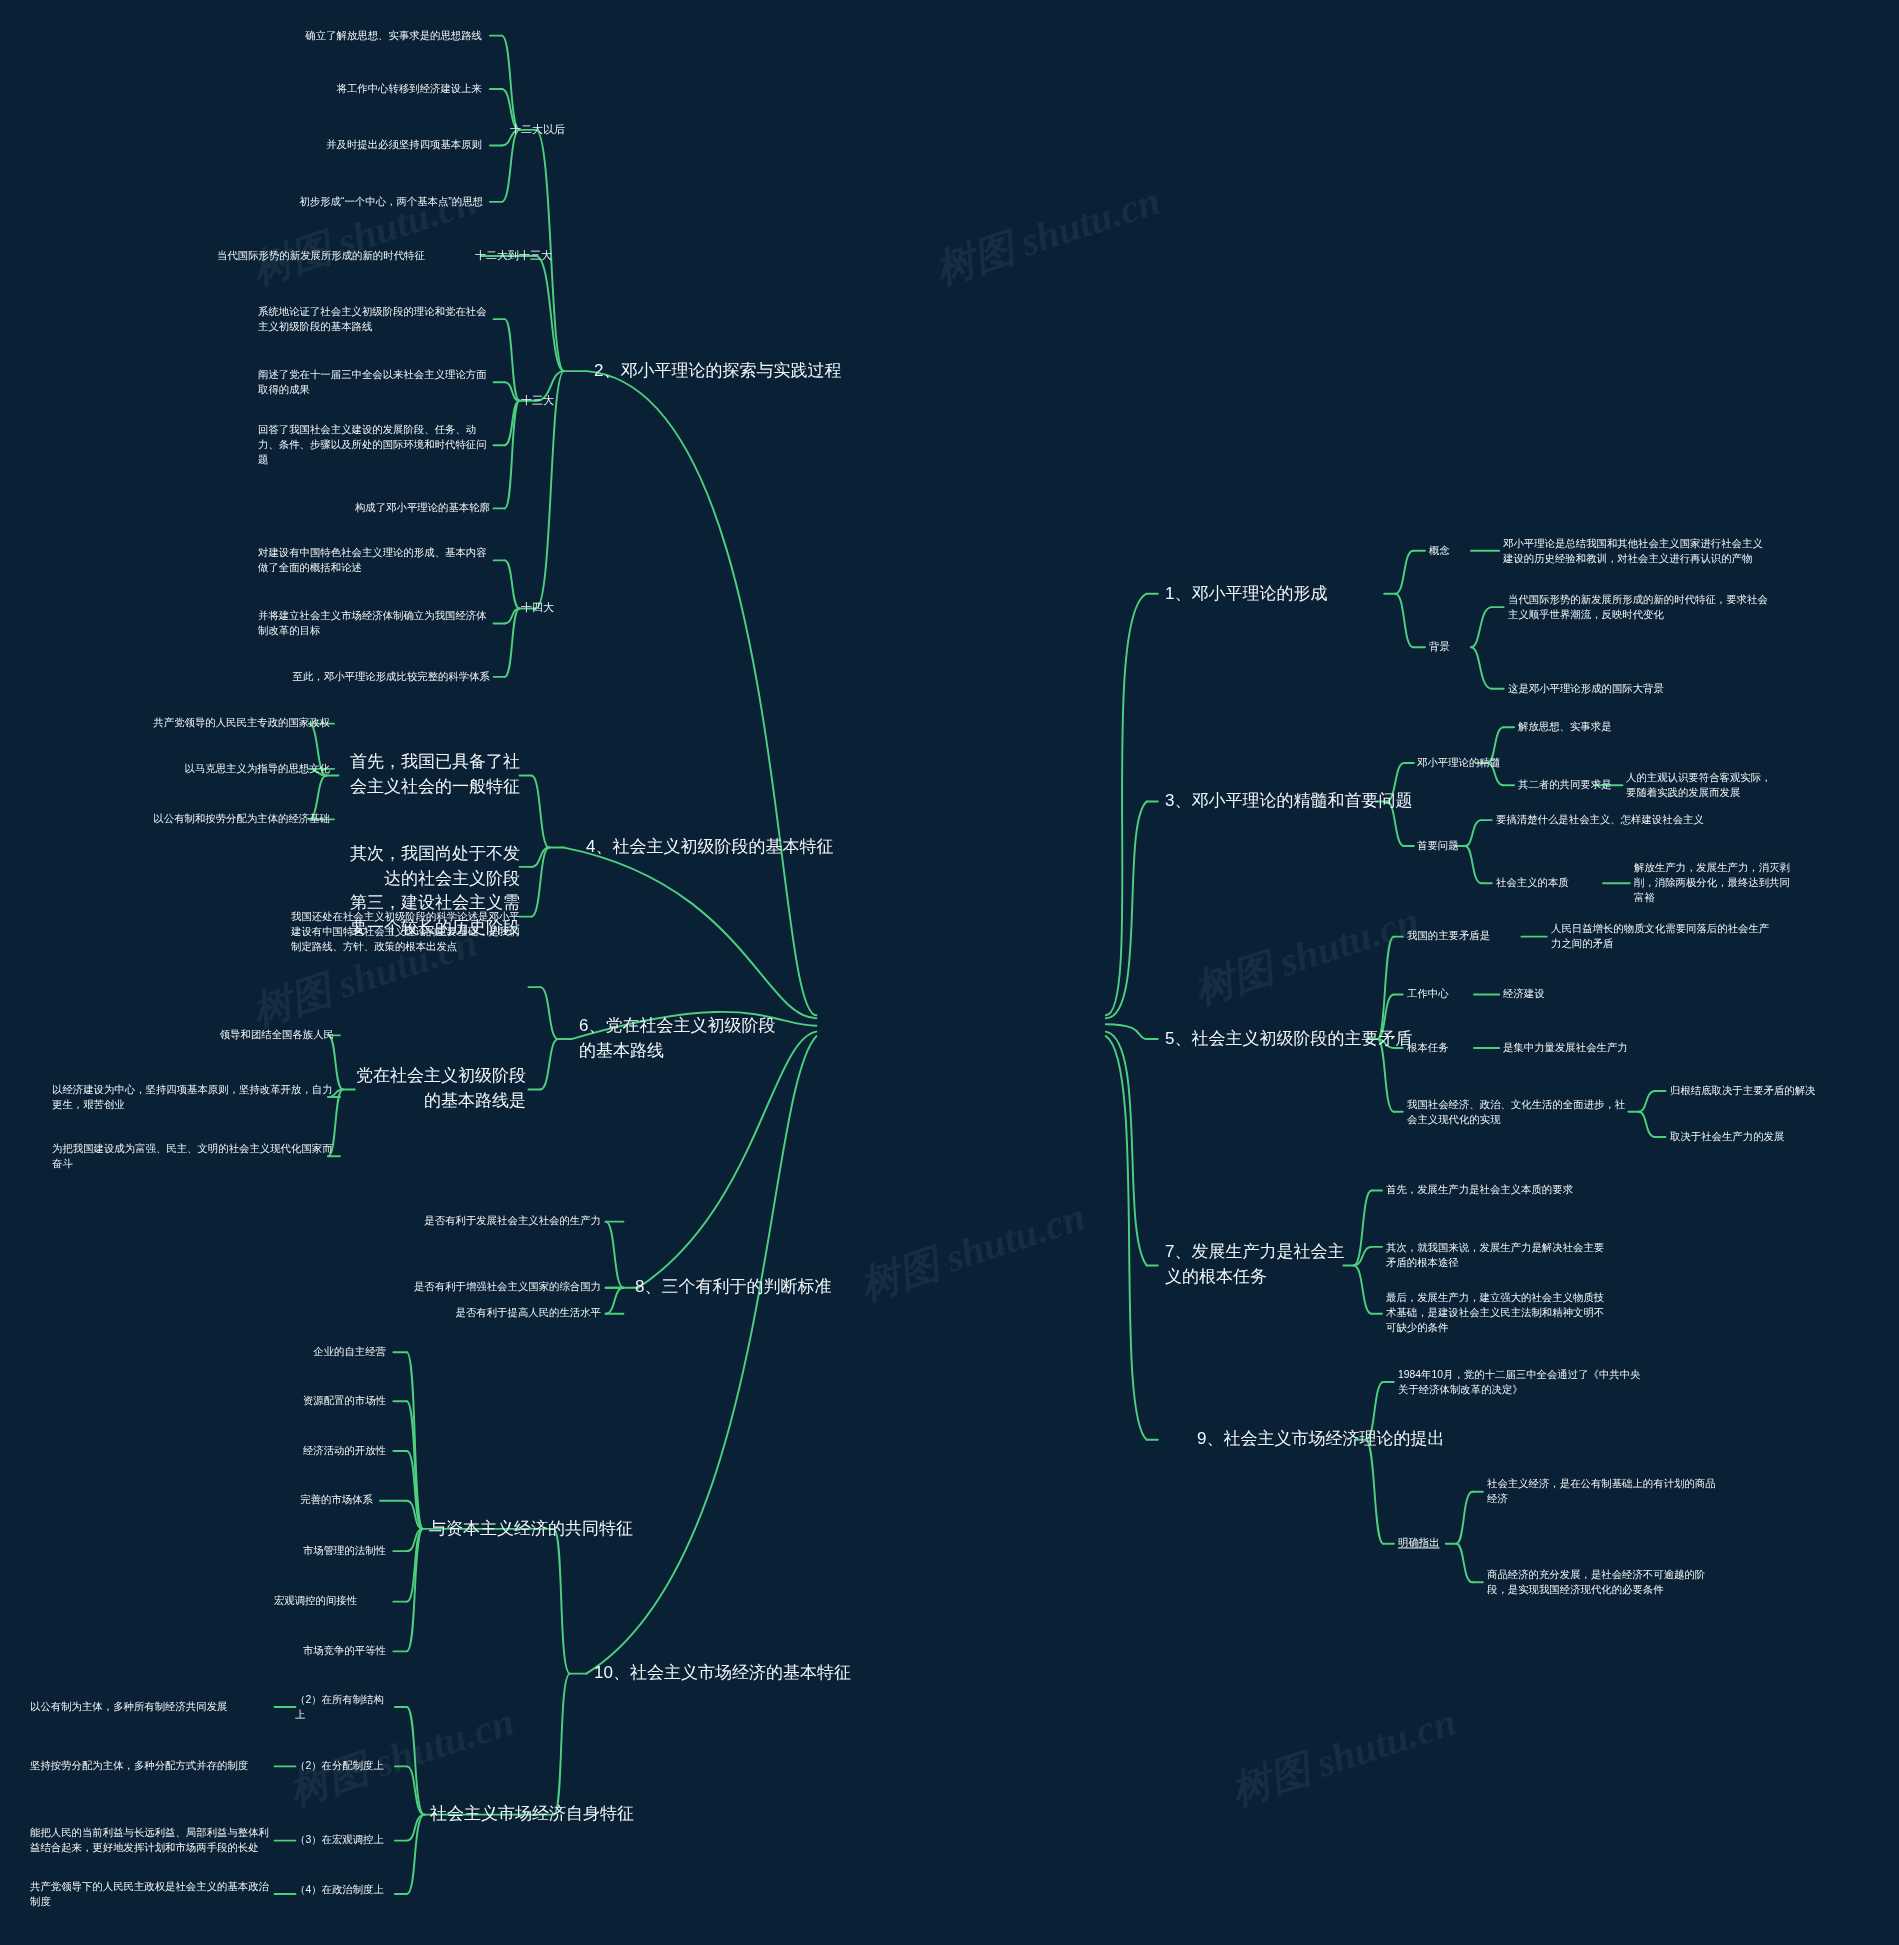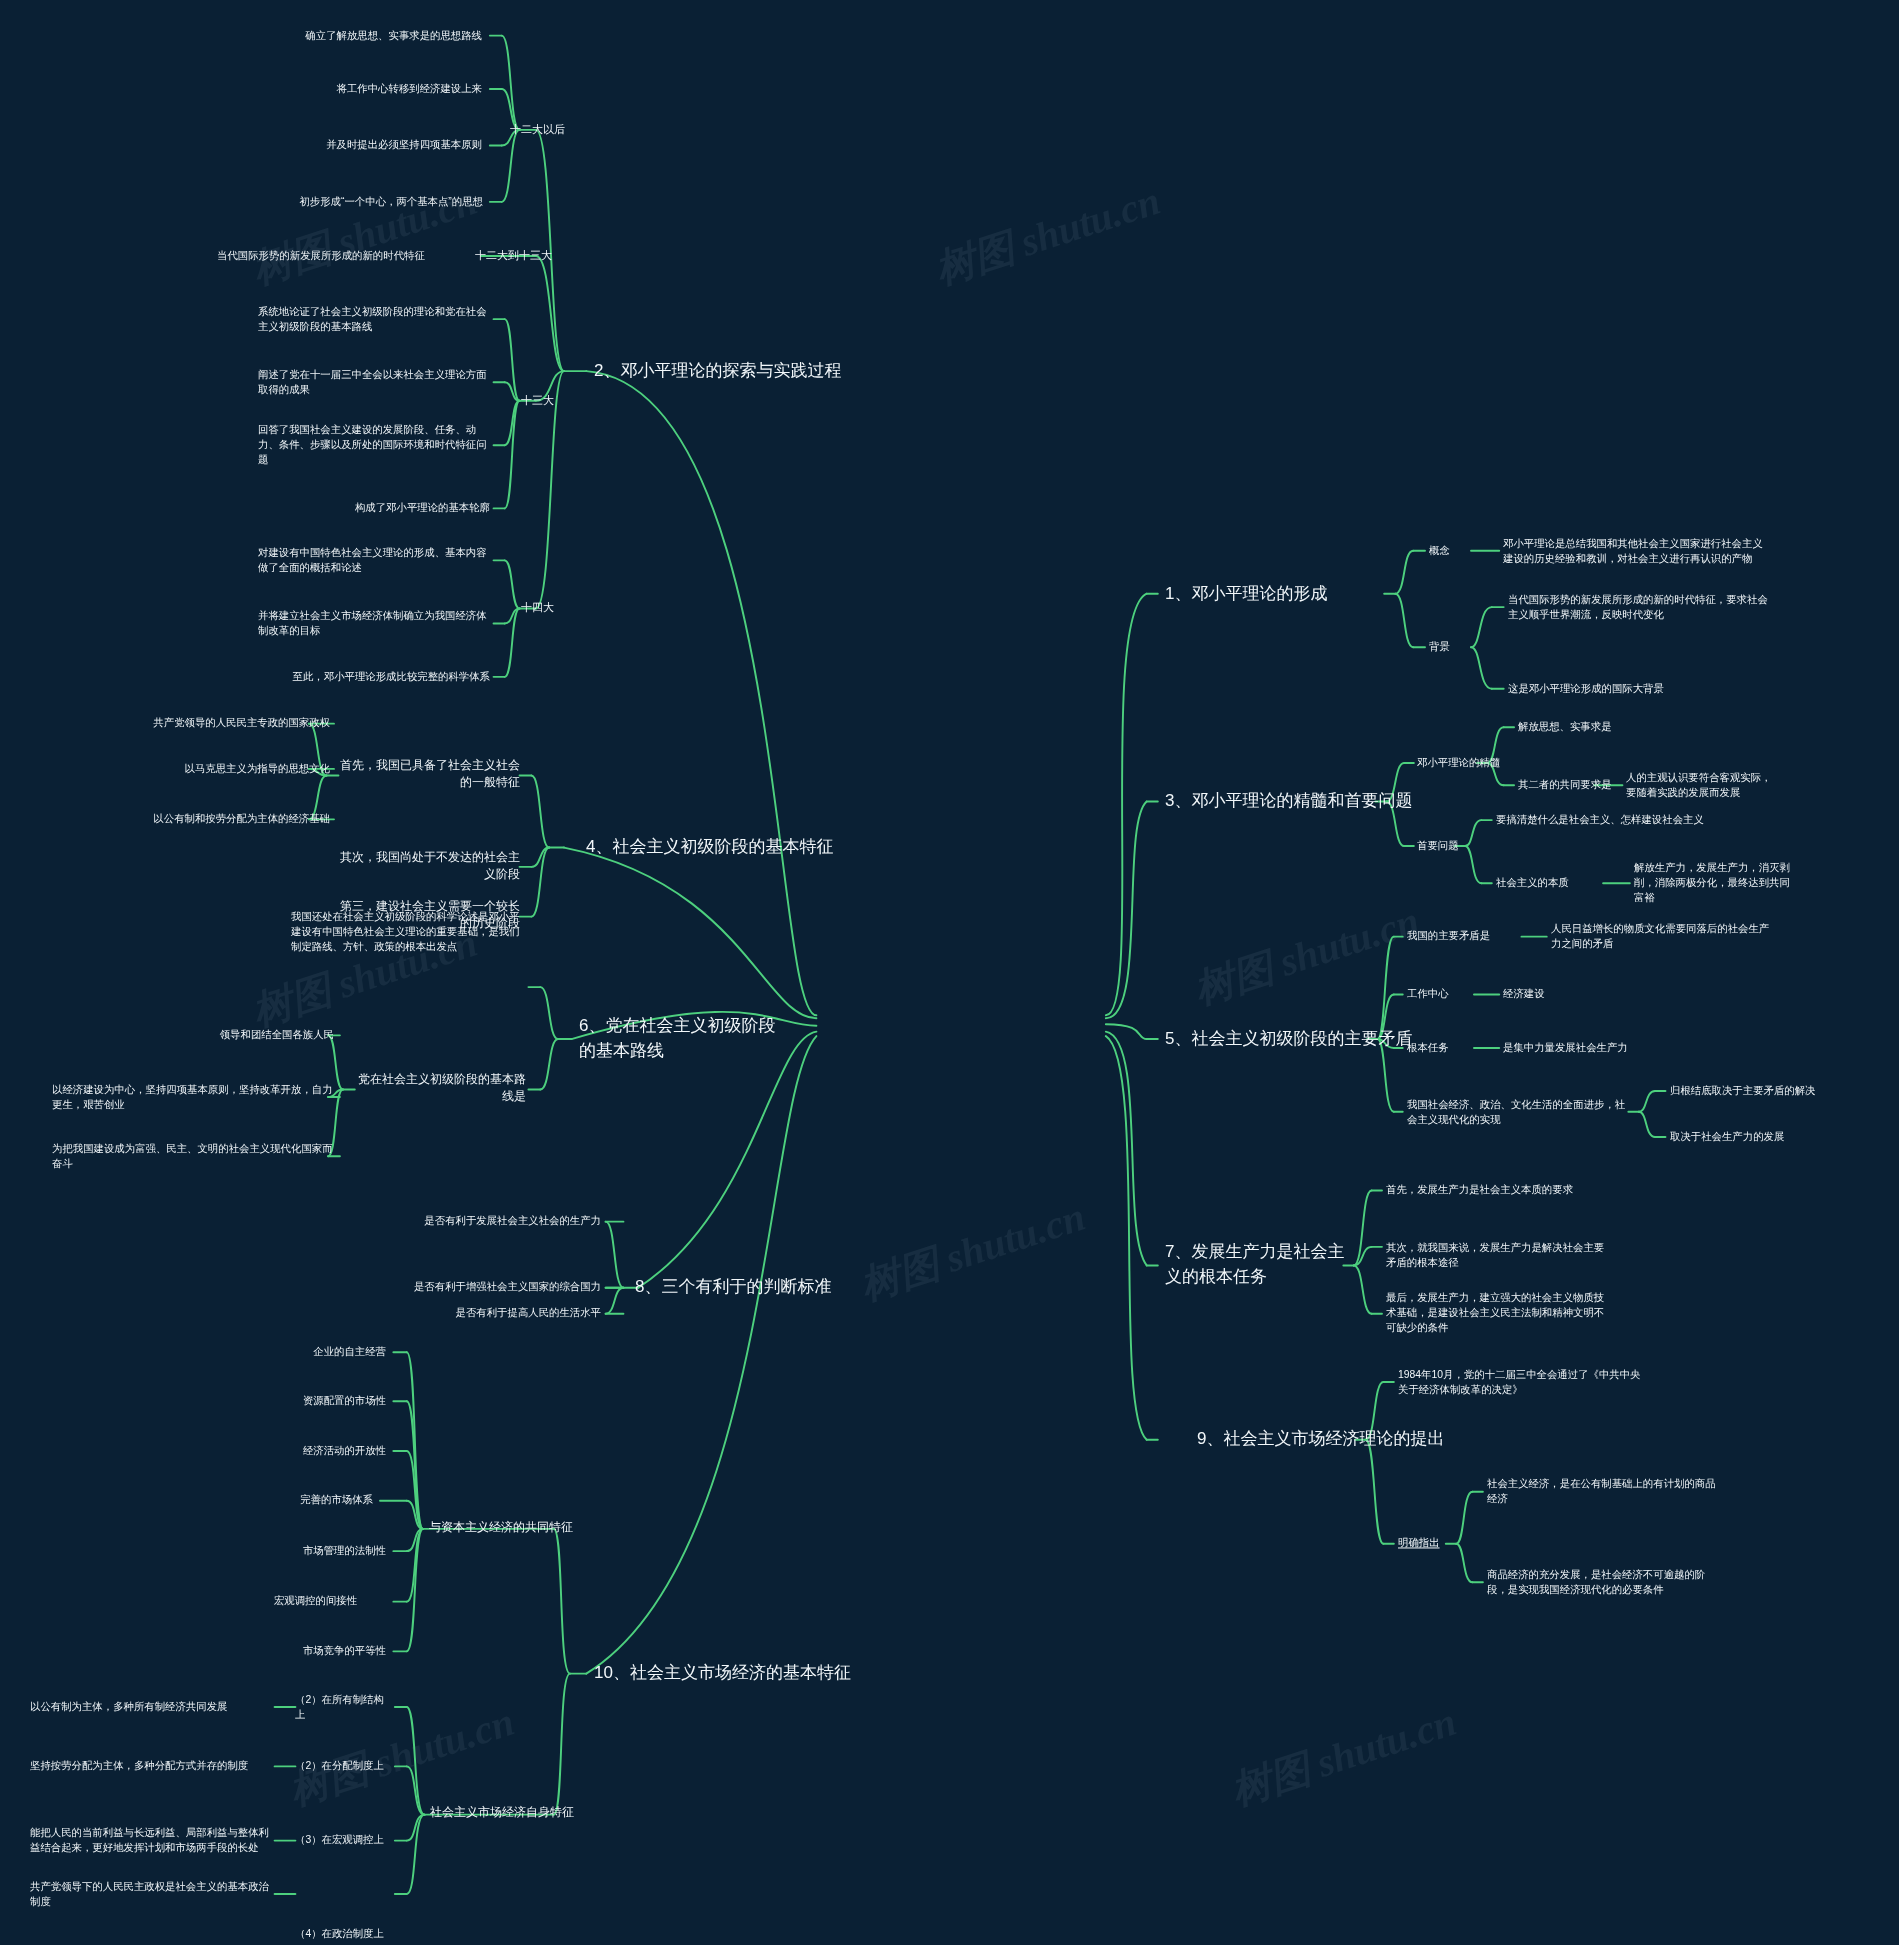--- a/index.html
+++ b/index.html
@@ -13,21 +13,21 @@
   .node{position:absolute;line-height:1.45;color:#f2f7fa;white-space:pre-wrap;}
   .n-root{
     background:#4dd07e;color:#0d2a1c;border-radius:19.3px;
     padding:10.4px 25px;font-size:20px;font-weight:bold;letter-spacing:0.7px;
     white-space:nowrap;box-shadow:0 0 0 0.7px rgba(0,0,0,.15);
   }
   .n-l1{font-size:17px;white-space:nowrap;}
   .n-l2s{font-size:11px;}
   .n-l3{font-size:10.4px;}
   .n-leaf{font-size:10.4px;}
-  .n-leaf-b{font-size:12px;font-family:Liberation Mono, monospace;}
+  .n-leaf-b{font-size:17px;}
   .ra{text-align:right;}
   .wm{
     position:absolute;color:rgba(190,210,230,.075);
     font-family:"Liberation Serif","DejaVu Serif",serif;
     font-style:italic;font-size:40px;white-space:nowrap;
     transform:rotate(-18deg);transform-origin:left top;pointer-events:none;
     font-weight:bold;
   }
 </style>
 </head>
@@ -294,21 +294,21 @@
   <div class="node n-leaf ra" style="left:245px;top:1451px;width:141px;transform:translateY(-50%);">经济活动的开放性</div>
   <div class="node n-leaf ra" style="left:232px;top:1500px;width:141px;transform:translateY(-50%);">完善的市场体系</div>
   <div class="node n-leaf ra" style="left:245px;top:1551px;width:141px;transform:translateY(-50%);">市场管理的法制性</div>
   <div class="node n-leaf ra" style="left:245px;top:1601px;width:141px;transform:translateY(-50%);text-align:center;">宏观调控的间接性</div>
   <div class="node n-leaf ra" style="left:245px;top:1651px;width:141px;transform:translateY(-50%);">市场竞争的平等性</div>
 
   <div class="node n-leaf-b" style="left:430px;top:1814px;transform:translateY(-50%);">社会主义市场经济自身特征</div>
   <div class="node n-leaf" style="left:295px;top:1707px;width:96px;transform:translateY(-50%);">（2）在所有制结构上</div>
   <div class="node n-leaf" style="left:295px;top:1766px;width:96px;transform:translateY(-50%);">（2）在分配制度上</div>
   <div class="node n-leaf" style="left:295px;top:1840px;width:96px;transform:translateY(-50%);">（3）在宏观调控上</div>
-  <div class="node n-leaf" style="left:295px;top:1890px;width:96px;transform:translateY(-50%);margin-top:44px;">（4）在政治制度上</div>
+  <div class="node n-leaf" style="left:295px;top:1890px;width:96px;transform:translateY(-50%);">（4）在政治制度上</div>
   <div class="node n-leaf" style="left:30px;top:1707px;width:241px;transform:translateY(-50%);">以公有制为主体，多种所有制经济共同发展</div>
   <div class="node n-leaf" style="left:30px;top:1766px;width:241px;transform:translateY(-50%);">坚持按劳分配为主体，多种分配方式并存的制度</div>
   <div class="node n-leaf" style="left:30px;top:1840px;width:241px;transform:translateY(-50%);">能把人民的当前利益与长远利益、局部利益与整体利益结合起来，更好地发挥计划和市场两手段的长处</div>
   <div class="node n-leaf" style="left:30px;top:1894px;width:241px;transform:translateY(-50%);">共产党领导下的人民民主政权是社会主义的基本政治制度</div>
 
   <div class="node n-l1" style="left:1165px;top:594px;transform:translateY(-50%);">1、邓小平理论的形成</div>
   <div class="node n-l3" style="left:1429px;top:551px;transform:translateY(-50%);">概念</div>
   <div class="node n-l3" style="left:1503px;top:551px;width:260px;transform:translateY(-50%);">邓小平理论是总结我国和其他社会主义国家进行社会主义建设的历史经验和教训，对社会主义进行再认识的产物</div>
   <div class="node n-l3" style="left:1429px;top:647px;transform:translateY(-50%);">背景</div>
   <div class="node n-l3" style="left:1508px;top:607px;width:260px;transform:translateY(-50%);">当代国际形势的新发展所形成的新的时代特征，要求社会主义顺乎世界潮流，反映时代变化</div>

